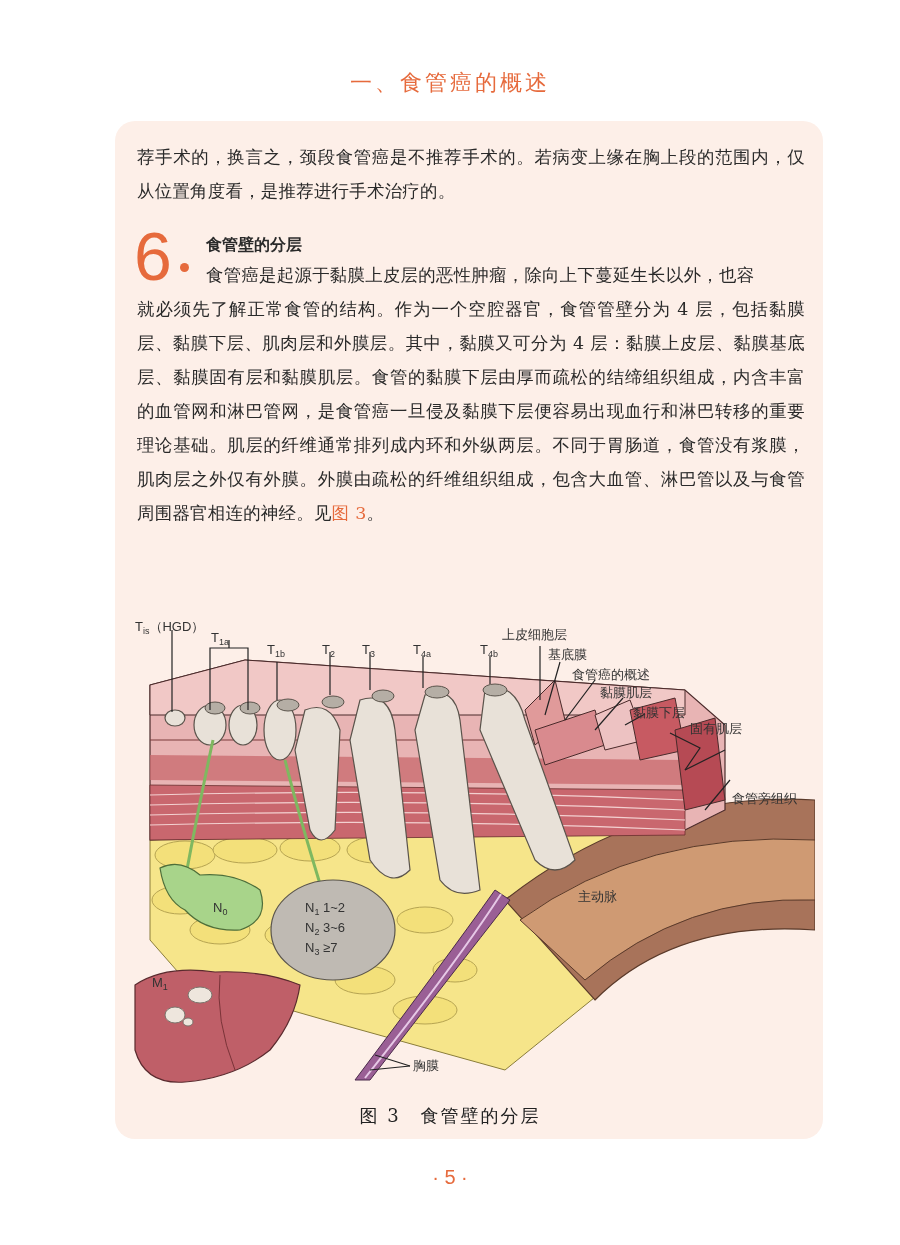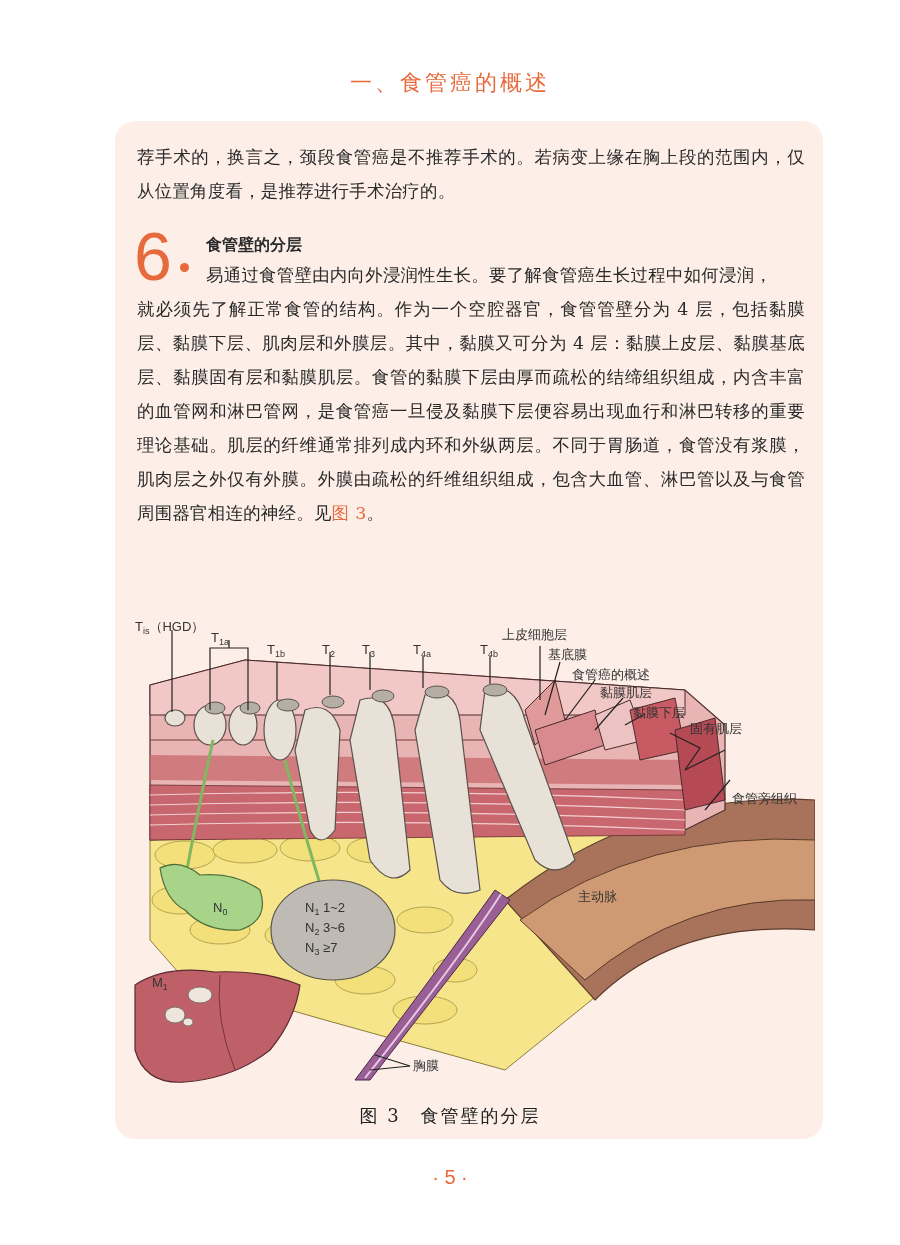--- a/index.html
+++ b/index.html
@@ -60,21 +60,21 @@
 
 <div class="card"></div>
 
 <div class="para p1">荐手术的，换言之，颈段食管癌是不推荐手术的。若病变上缘在胸上段的范围内，仅从位置角度看，是推荐进行手术治疗的。</div>
 
 <div class="section-num">6</div>
 <div class="section-dot"></div>
 <div class="section-title">食管壁的分层</div>
 
 <div class="para p2">
-  <span class="second-line">易通过食管壁由内向外浸润性生长。要了解食管癌生长过程中如何浸润，</span>
+  <span class="first-line">食管癌是起源于黏膜上皮层的恶性肿瘤，除向上下蔓延生长以外，也容</span>
   <span>就必须先了解正常食管的结构。作为一个空腔器官，食管管壁分为 4 层，包括黏膜层、黏膜下层、肌肉层和外膜层。其中，黏膜又可分为 4 层：黏膜上皮层、黏膜基底层、黏膜固有层和黏膜肌层。食管的黏膜下层由厚而疏松的结缔组织组成，内含丰富的血管网和淋巴管网，是食管癌一旦侵及黏膜下层便容易出现血行和淋巴转移的重要理论基础。肌层的纤维通常排列成内环和外纵两层。不同于胃肠道，食管没有浆膜，肌肉层之外仅有外膜。外膜由疏松的纤维组织组成，包含大血管、淋巴管以及与食管周围器官相连的神经。见</span><span class="link">图 3</span><span>。</span>
 </div>
 
 <div class="figure">
   <svg width="690" height="495" viewBox="0 0 690 495">
 
     <path d="M25 240 L560 210 L600 225 L590 300 L380 470 L200 420 L60 380 L25 340 Z" fill="#f6e58a" stroke="#8a7d3a" stroke-width="1"></path>
     <g fill="#f3e07a" stroke="#b6a452" stroke-width="1">
       <ellipse cx="60" cy="255" rx="30" ry="14"></ellipse>
         <ellipse cx="120" cy="250" rx="32" ry="13"></ellipse>

